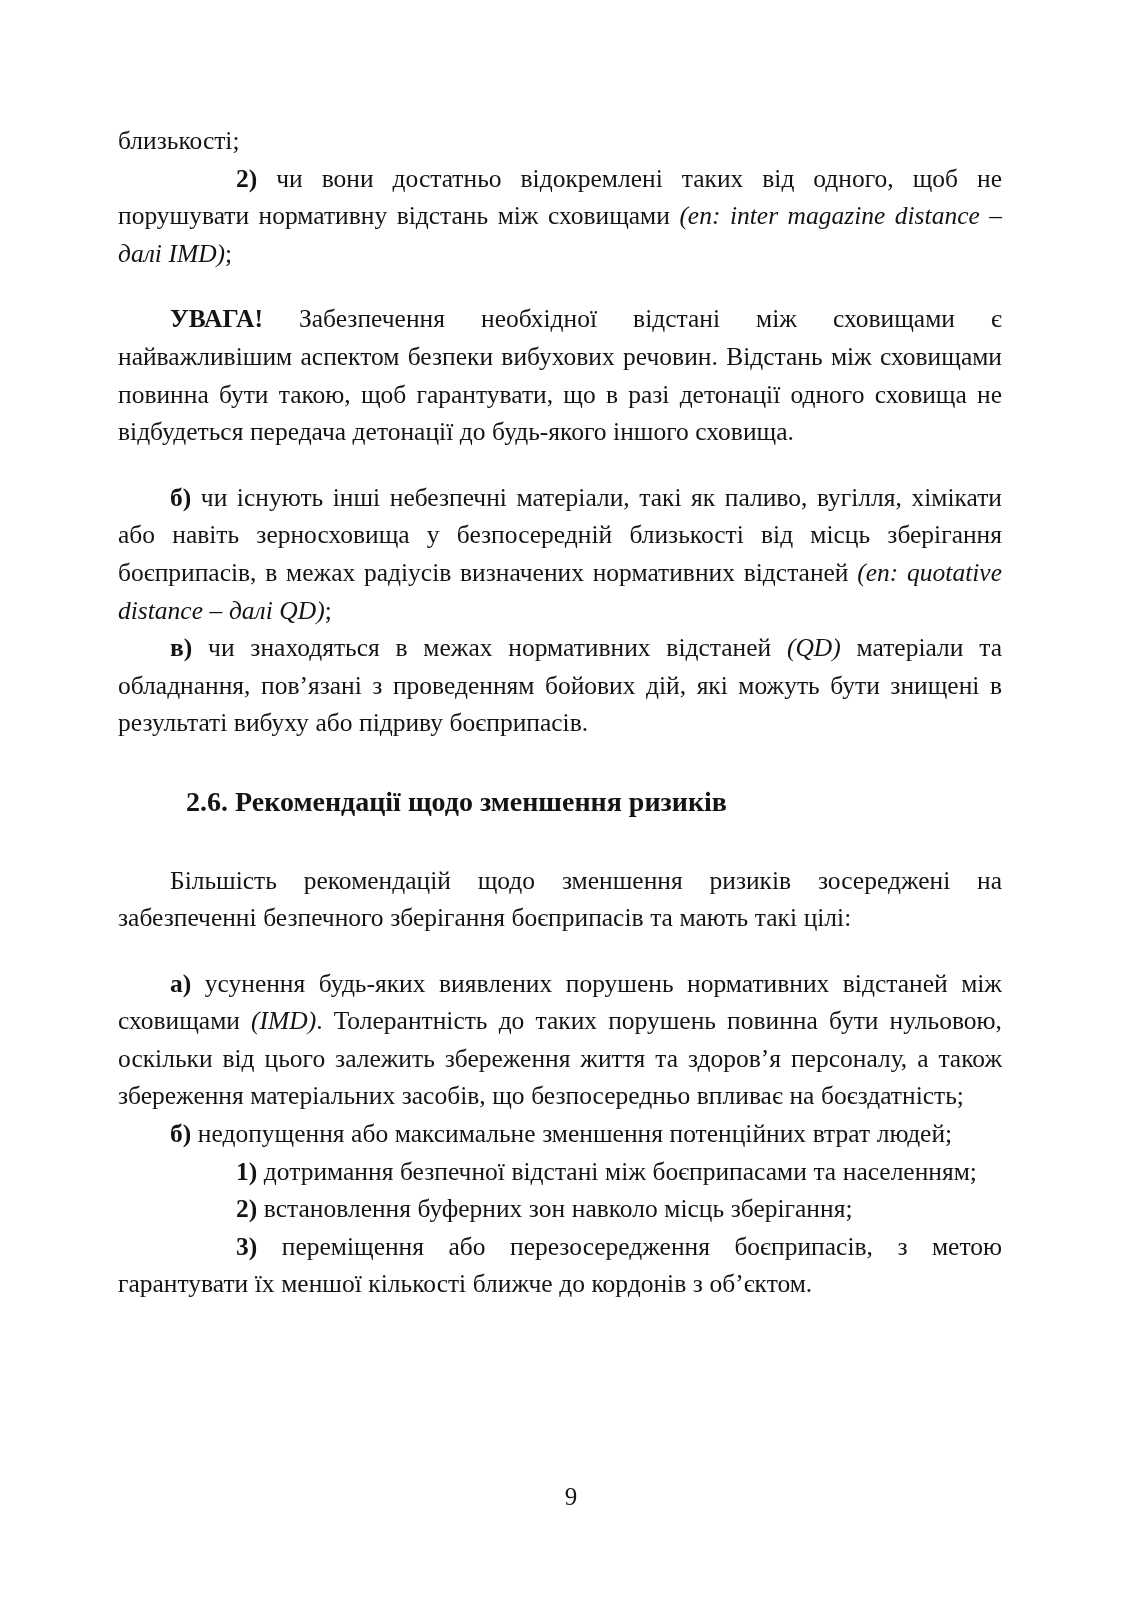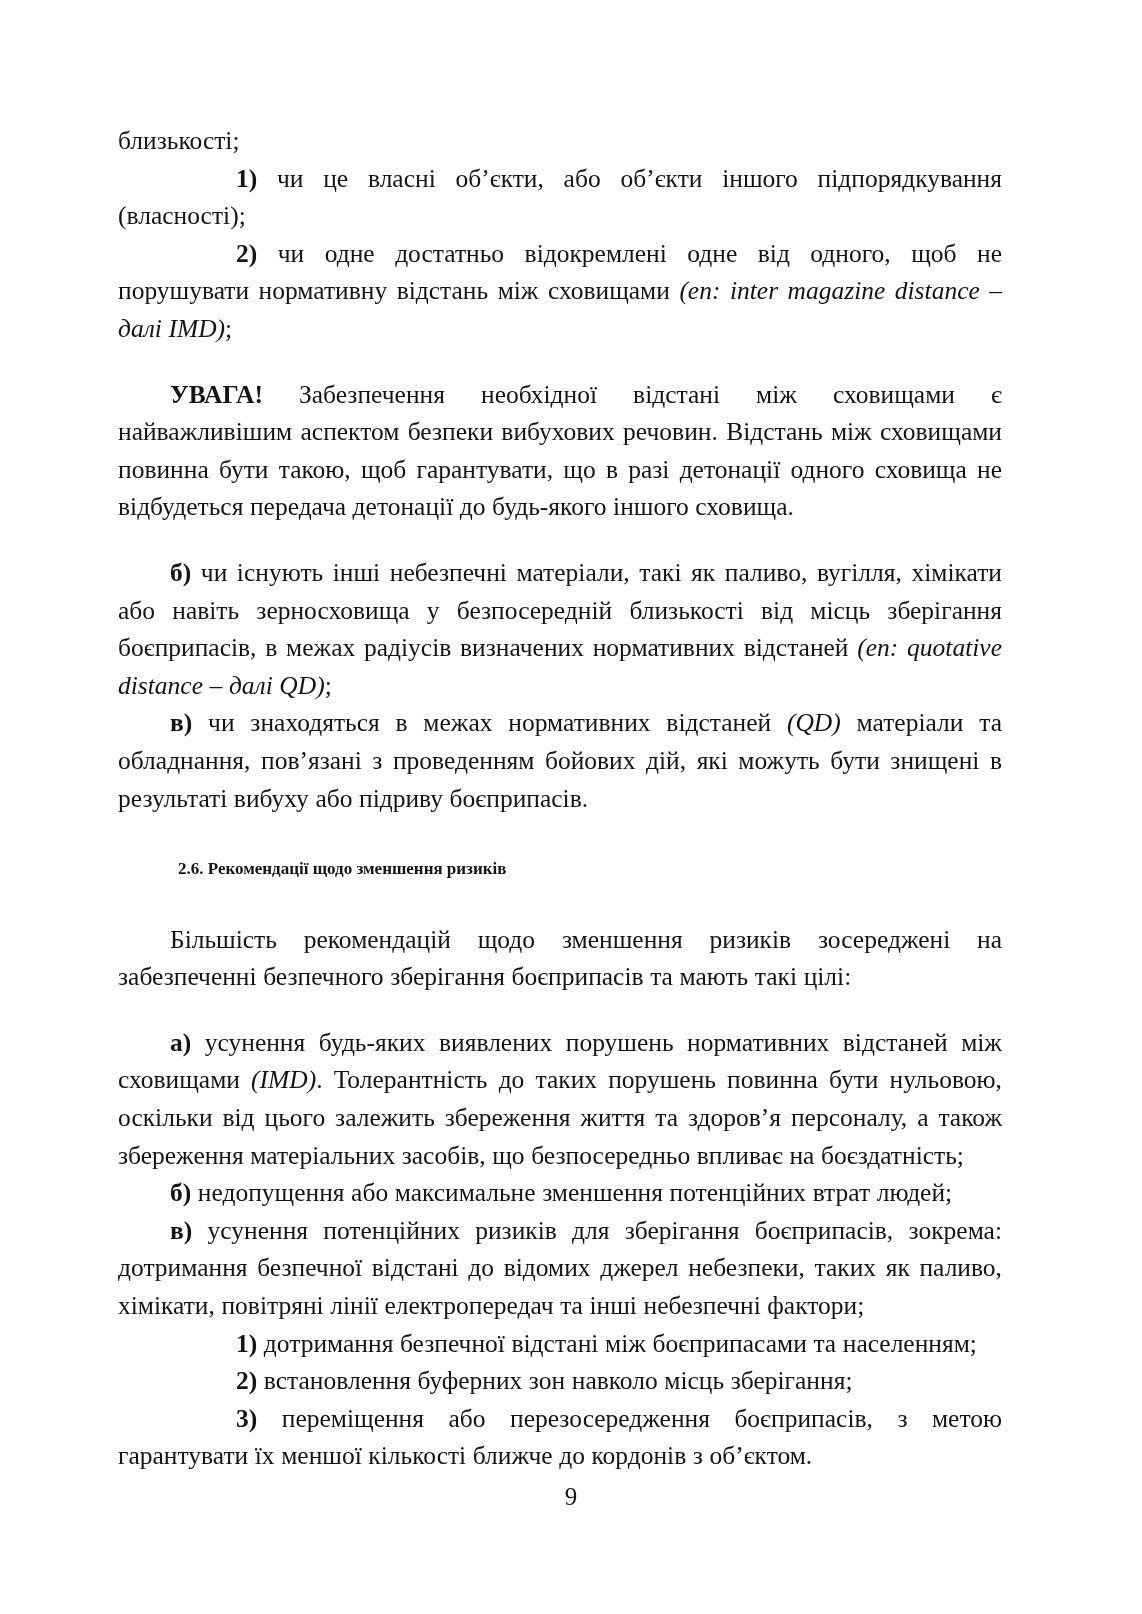--- a/index.html
+++ b/index.html
@@ -41,22 +41,22 @@
   .ind-0 { text-indent: 0; }
   .ind-1 { text-indent: 52px; }
   .ind-2 { text-indent: 118px; }
   .spacer-md { height: 28px; }
   .spacer-lg { height: 33px; }
 
   b, .b { font-weight: bold; }
   i, .i { font-style: italic; }
 
   h2.section-heading {
-    margin: 0;
-    font-size: 17px;
+    margin: 8px;
+    font-size: 28px;
     line-height: 37.6px;
     font-weight: bold;
     text-indent: 60px;
     text-align: left;
   }
 
   .page-number {
     position: absolute;
     left: 0;
     right: 0;
@@ -67,23 +67,22 @@
   }
 </style>
 </head>
 <body>
 
 <div class="page">
   <div class="content">
 
     <p class="para ind-0">близькості;</p>
 
-    <p class="para ind-2"><b>1)</b><span> чи це власні об’єкти, або об’єкти іншого підпорядкування (власності);</span></p>
 
-    <p class="para ind-2"><b>2)</b><span> чи одне достатньо відокремлені одне від одного, щоб не порушувати нормативну відстань між сховищами </span><i>(en: inter magazine distance – далі IMD)</i><span>;</span></p>
+    <p class="para ind-2"><b>2)</b><span> чи вони достатньо відокремлені таких від одного, щоб не порушувати нормативну відстань між сховищами </span><i>(en: inter magazine distance – далі IMD)</i><span>;</span></p>
 
     <div class="spacer-md"></div>
 
     <p class="para ind-1"><b>УВАГА!</b><span> Забезпечення необхідної відстані між сховищами є найважливішим аспектом безпеки вибухових речовин. Відстань між сховищами повинна бути такою, щоб гарантувати, що в разі детонації одного сховища не відбудеться передача детонації до будь-якого іншого сховища.</span></p>
 
     <div class="spacer-md"></div>
 
     <p class="para ind-1"><b>б)</b><span> чи існують інші небезпечні матеріали, такі як паливо, вугілля, хімікати або навіть зерносховища у безпосередній близькості від місць зберігання боєприпасів, в межах радіусів визначених нормативних відстаней </span><i>(en: quotative distance – далі QD)</i><span>;</span></p>
 
     <p class="para ind-1"><b>в)</b><span> чи знаходяться в межах нормативних відстаней </span><i>(QD)</i><span> матеріали та обладнання, пов’язані з проведенням бойових дій, які можуть бути знищені в результаті вибуху або підриву боєприпасів.</span></p>
@@ -95,21 +94,20 @@
     <div class="spacer-lg"></div>
 
     <p class="para ind-1">Більшість рекомендацій щодо зменшення ризиків зосереджені на забезпеченні безпечного зберігання боєприпасів та мають такі цілі:</p>
 
     <div class="spacer-md"></div>
 
     <p class="para ind-1"><b>а)</b><span> усунення будь-яких виявлених порушень нормативних відстаней між сховищами </span><i>(IMD)</i><span>. Толерантність до таких порушень повинна бути нульовою, оскільки від цього залежить збереження життя та здоров’я персоналу, а також збереження матеріальних засобів, що безпосередньо впливає на боєздатність;</span></p>
 
     <p class="para ind-1"><b>б)</b><span> недопущення або максимальне зменшення потенційних втрат людей;</span></p>
 
-    <p class="para ind-1"><b>в)</b><span> усунення потенційних ризиків для зберігання боєприпасів, зокрема: дотримання безпечної відстані до відомих джерел небезпеки, таких як паливо, хімікати, повітряні лінії електропередач та інші небезпечні фактори;</span></p>
 
 
     <p class="para ind-2"><b>1)</b><span> дотримання безпечної відстані між боєприпасами та населенням;</span></p>
 
     <p class="para ind-2"><b>2)</b><span> встановлення буферних зон навколо місць зберігання;</span></p>
 
     <p class="para ind-2"><b>3)</b><span> переміщення або перезосередження боєприпасів, з метою гарантувати їх меншої кількості ближче до кордонів з об’єктом.</span></p>
 
   </div>
 

